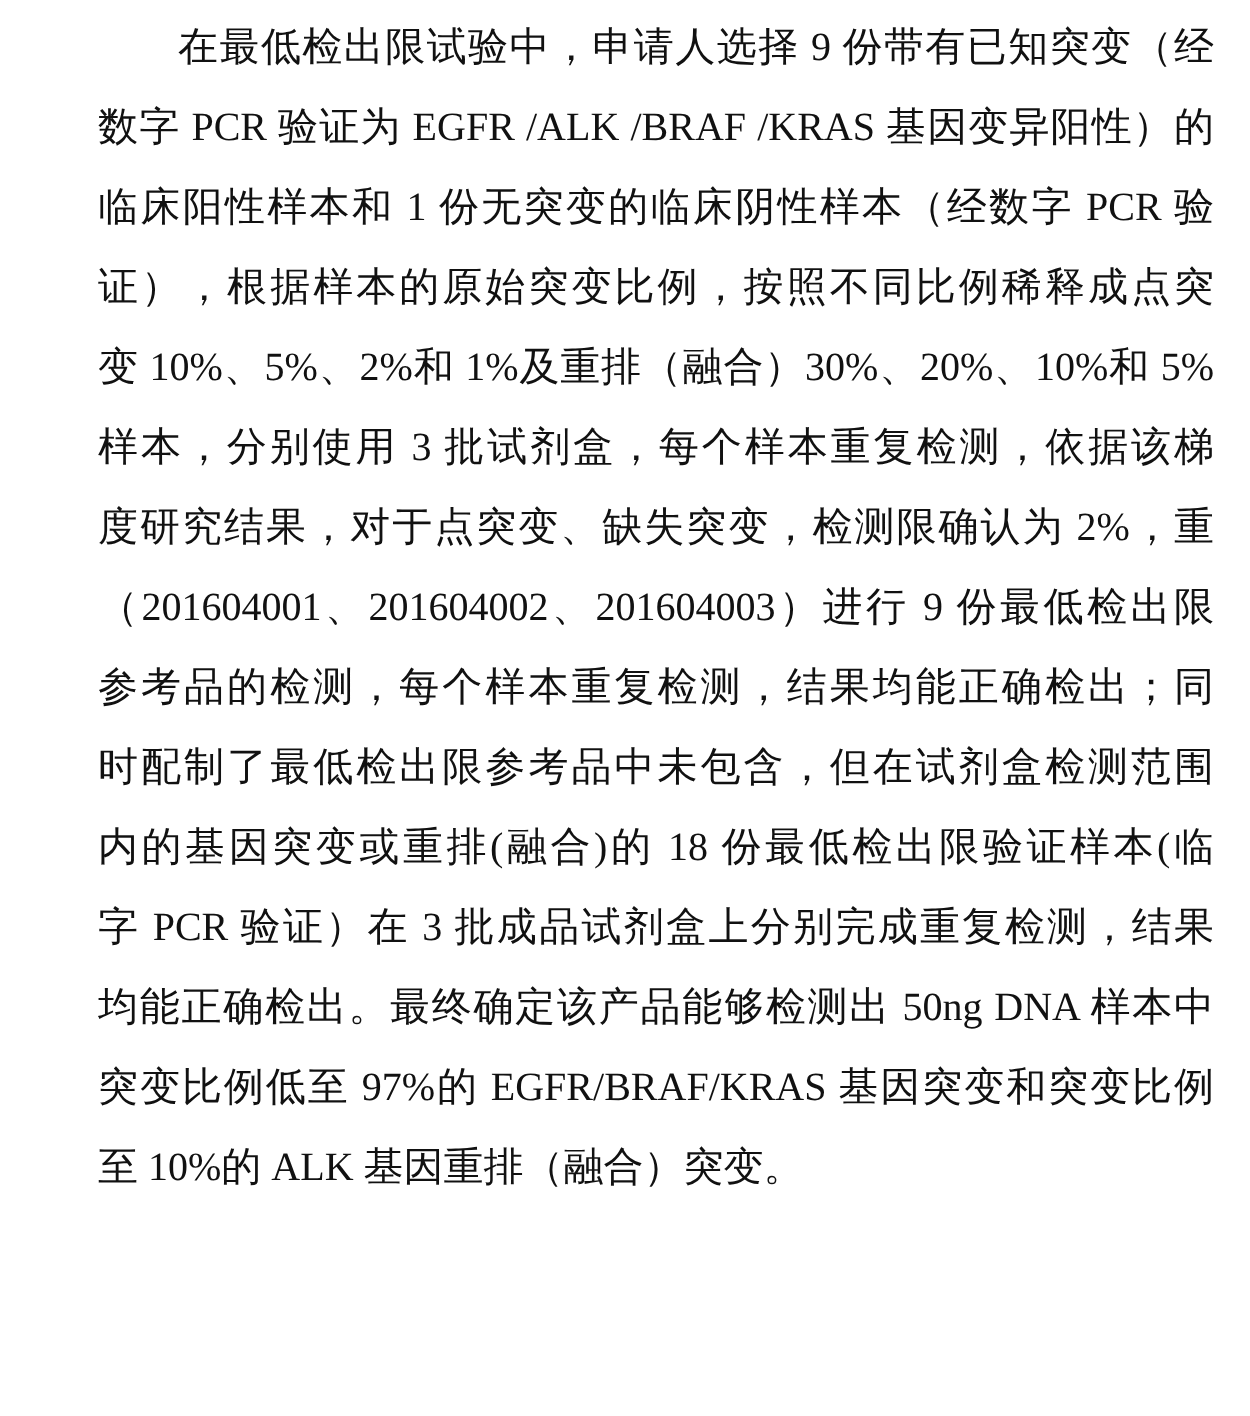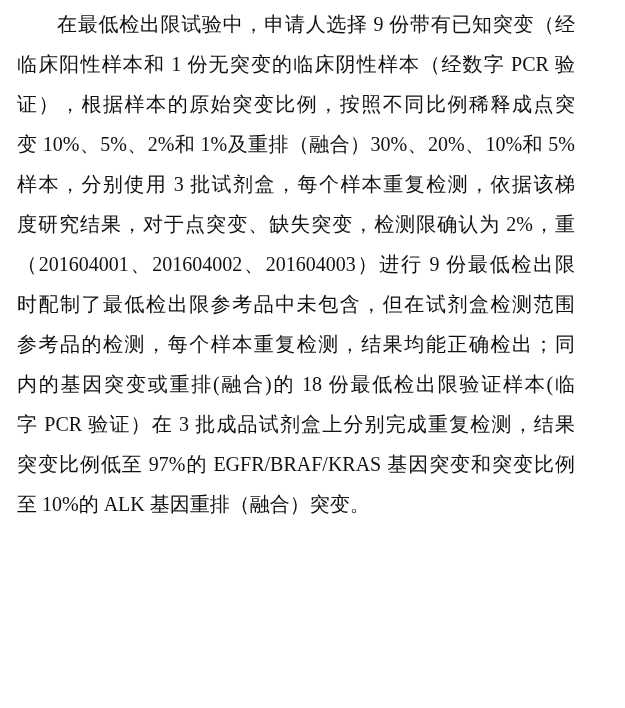--- a/index.html
+++ b/index.html
@@ -26,43 +26,46 @@
   .line {
     width: 558px;
     height: 40px;
     line-height: 40px;
     font-size: 20px;
     color: #111111;
     white-space: normal;
     overflow: hidden;
     text-align: justify;
     text-align-last: justify;
+    margin-left: 32px;
     -moz-text-align-last: justify;
   }
   .line.first {
     text-indent: 2em;
   }
   .line.last {
     text-align: center;
     text-align-last: left;
     -moz-text-align-last: left;
   }
 </style>
 </head>
 <body>
 
 <div class="page">
   <div class="para">
     <div class="line first">在最低检出限试验中，申请人选择 9 份带有已知突变（经</div>
+    <div class="line">数字 PCR 验证为 EGFR /ALK /BRAF /KRAS 基因变异阳性）的</div>
     <div class="line">临床阳性样本和 1 份无突变的临床阴性样本（经数字 PCR 验</div>
     <div class="line">证），根据样本的原始突变比例，按照不同比例稀释成点突</div>
     <div class="line">变 10%、5%、2%和 1%及重排（融合）30%、20%、10%和 5%的</div>
     <div class="line">样本，分别使用 3 批试剂盒，每个样本重复检测，依据该梯</div>
     <div class="line">度研究结果，对于点突变、缺失突变，检测限确认为 2%，重</div>
     <div class="line">（201604001、201604002、201604003）进行 9 份最低检出限</div>
+    <div class="line">参考品的检测，每个样本重复检测，结果均能正确检出；同</div>
     <div class="line">时配制了最低检出限参考品中未包含，但在试剂盒检测范围</div>
-    <div class="line">参考品的检测，每个样本重复检测，结果均能正确检出；同</div>
     <div class="line">内的基因突变或重排(融合)的 18 份最低检出限验证样本(临</div>
     <div class="line">字 PCR 验证）在 3 批成品试剂盒上分别完成重复检测，结果</div>
+    <div class="line">均能正确检出。最终确定该产品能够检测出 50ng DNA 样本中</div>
     <div class="line">突变比例低至 97%的 EGFR/BRAF/KRAS 基因突变和突变比例低</div>
     <div class="line last">至 10%的 ALK 基因重排（融合）突变。</div>
   </div>
 </div>
 
 </body></html>

